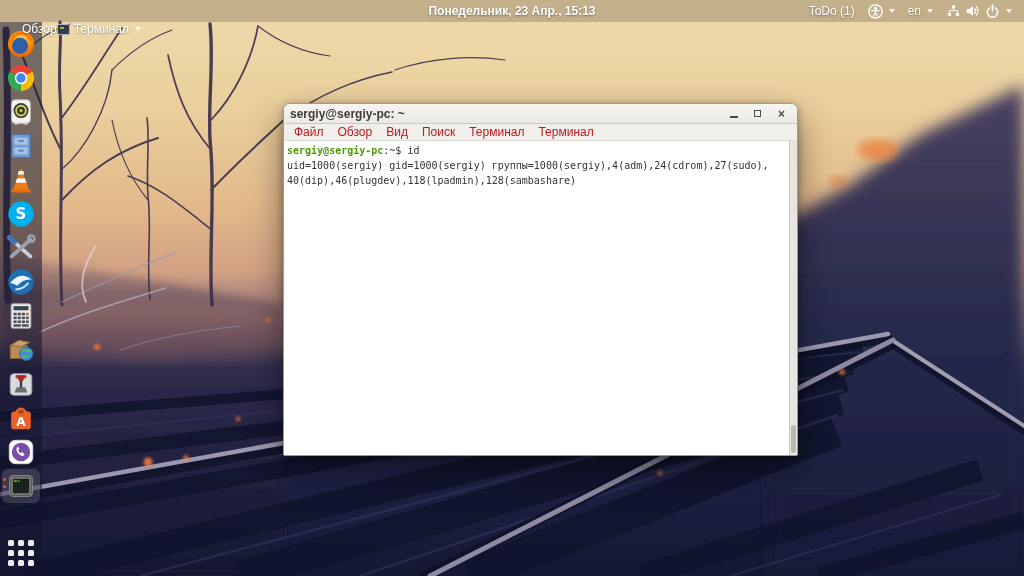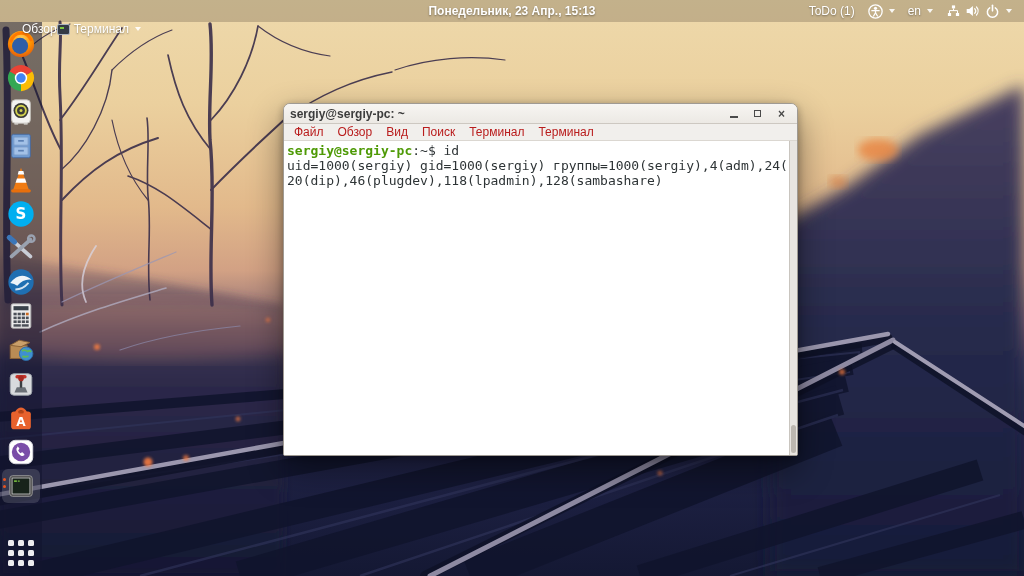--- a/index.html
+++ b/index.html
@@ -47,21 +47,21 @@
   .controls { margin-left:auto; display:flex; align-items:center; gap:11px; padding-right:9px; z-index:2; }
   .wbtn { width:13px; height:13px; display:flex; align-items:center; justify-content:center; color:#4a4a4a; }
   .ico-min { width:8px; height:2px; background:#4a4a4a; margin-top:6px; }
   .ico-max { width:7px; height:7px; border:1.6px solid #4a4a4a; }
   .ico-close { font-size:12px; line-height:1; color:#4a4a4a; font-weight:bold; }
   .menubar { height:17px; background:#f1efec; border-bottom:1px solid #dbd7d1; display:flex; align-items:center;
     font-size:12px; color:#b91c1c; padding-left:3px; flex:0 0 auto; }
   .menu-item { padding:0 7px; }
   .term-body { flex:1; background:#ffffff; position:relative; display:flex; }
   .term-text { flex:1; padding:2px 1px 0 3px; font-family:"DejaVu Sans Mono","Liberation Mono",monospace;
-    font-size:13px; line-height:15px; color:#2e3436; overflow:hidden; }
+    font-size:10px; line-height:15px; color:#2e3436; overflow:hidden; }
   .term-line { white-space:pre; }
   .p-green { color:#4e9a06; font-weight:bold; }
   .cursor { display:inline-block; width:6px; height:11px; border:1px solid #555; vertical-align:-1px; }
   .scrollbar { flex:0 0 8px; background:#e8e5e1; border-left:1px solid #c9c5bf; position:relative; }
   .scroll-thumb { position:absolute; left:1px; right:1px; bottom:2px; height:28px; background:#bcb7b0; border-radius:3px; }
 </style>
 </head>
 <body>
 
 <div class="screen">
@@ -404,21 +404,21 @@
       <span class="menu-item">Обзор</span>
       <span class="menu-item">Вид</span>
       <span class="menu-item">Поиск</span>
       <span class="menu-item">Терминал</span>
       <span class="menu-item">Терминал</span>
     </div>
     <div class="term-body">
       <div class="term-text">
         <div class="term-line"><span class="p-green">sergiy@sergiy-pc</span><span>:~$ </span><span>id</span></div>
         <div class="term-line"><span>uid=1000(sergiy) gid=1000(sergiy) группы=1000(sergiy),4(adm),24(cdrom),27(sudo),</span></div>
-        <div class="term-line"><span>20(dip),46(plugdev),118(lpadmin),128(sambashare)</span></div>
+        <div class="term-line"><span>40(dip),46(plugdev),118(lpadmin),128(sambashare)</span></div>
       </div>
       <div class="scrollbar">
         <div class="scroll-thumb"></div>
       </div>
     </div>
   </div>
 
 </div>
 
 </body></html>

